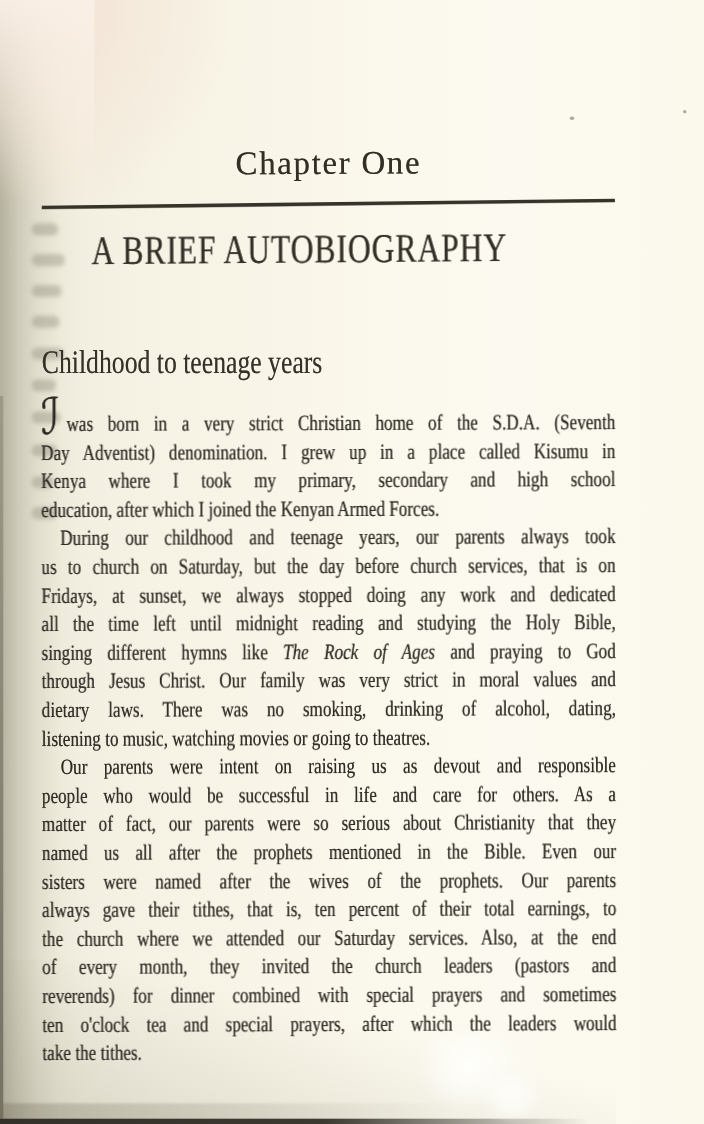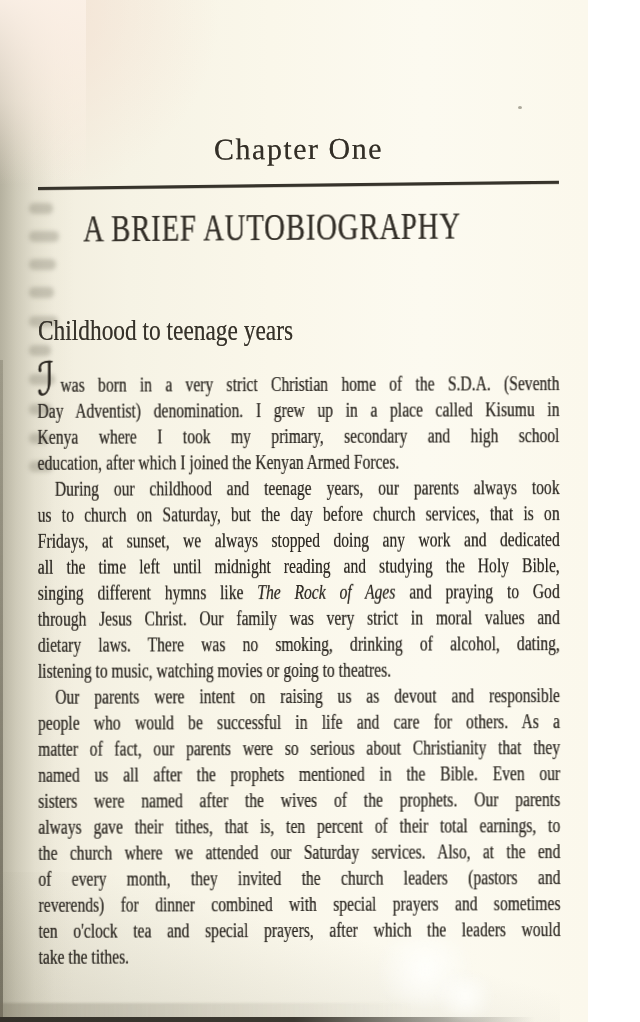--- a/index.html
+++ b/index.html
@@ -1,18 +1,18 @@
 <!DOCTYPE html>
 <html><head>
 <meta charset="utf-8">
 <style>
   html,body{margin:0;padding:0;}
   .page{
     position:relative;
-    width:588px;height:1022px;
+    width:640px;height:1022px;
     overflow:hidden;
     font-family:"Liberation Serif", serif;
     background:
       radial-gradient(circle at 6% 1%, rgba(244,216,202,0.55), rgba(244,216,202,0) 16%),
       linear-gradient(to right,#e9e5d3 0,#f1edcf00 0),
       linear-gradient(to right,#ebe7d5 0%,#f2eedf 9%,#f6f3e5 22%,#faf7ea 46%,#fcfaf0 72%,#fbf8ec 100%);
   }
   
   .gutter{
     position:absolute;left:0;top:0;bottom:0;width:74px;

